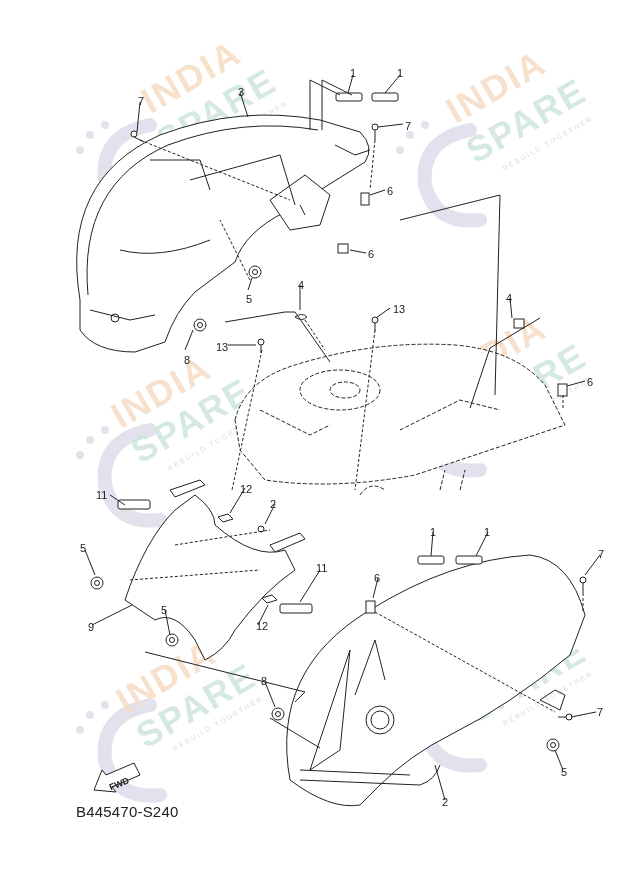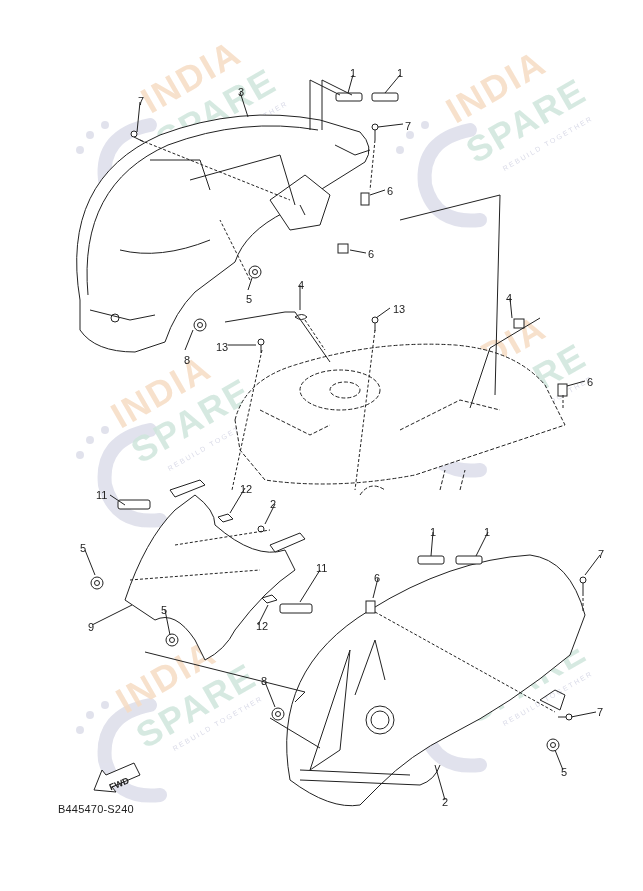--- a/index.html
+++ b/index.html
@@ -1,19 +1,19 @@
 <!DOCTYPE html>
 <html><head>
 <meta charset="utf-8">
 <style>
   html,body{margin:0;padding:0;background:#ffffff;}
   body{width:643px;height:891px;position:relative;overflow:hidden;font-family:"Liberation Sans",sans-serif;}
   #canvas{position:absolute;left:0;top:0;width:643px;height:891px;}
   .label{position:absolute;font-size:11px;color:#222;line-height:1;font-family:"Liberation Sans",sans-serif;}
-  .code{position:absolute;left:58px;top:803px;font-size:11px;color:#222;letter-spacing:0.2px;}
+  .code{position:absolute;left:76px;top:803px;font-size:15px;color:#222;letter-spacing:0.2px;}
   .wm{position:absolute;pointer-events:none;}
   .wm-india{font-weight:bold;font-size:36px;color:#f6dcc4;transform:rotate(-30deg);transform-origin:left bottom;letter-spacing:2px;opacity:.85;}
   .wm-spare{font-weight:bold;font-size:36px;color:#cfe6dc;transform:rotate(-30deg);transform-origin:left bottom;letter-spacing:2px;opacity:.85;}
   .wm-tag{font-size:7px;color:#dadbe8;transform:rotate(-30deg);transform-origin:left bottom;letter-spacing:2px;}
   .fwd{position:absolute;left:92px;top:762px;}
 </style>
 </head>
 <body>
 
 <div id="canvas">

